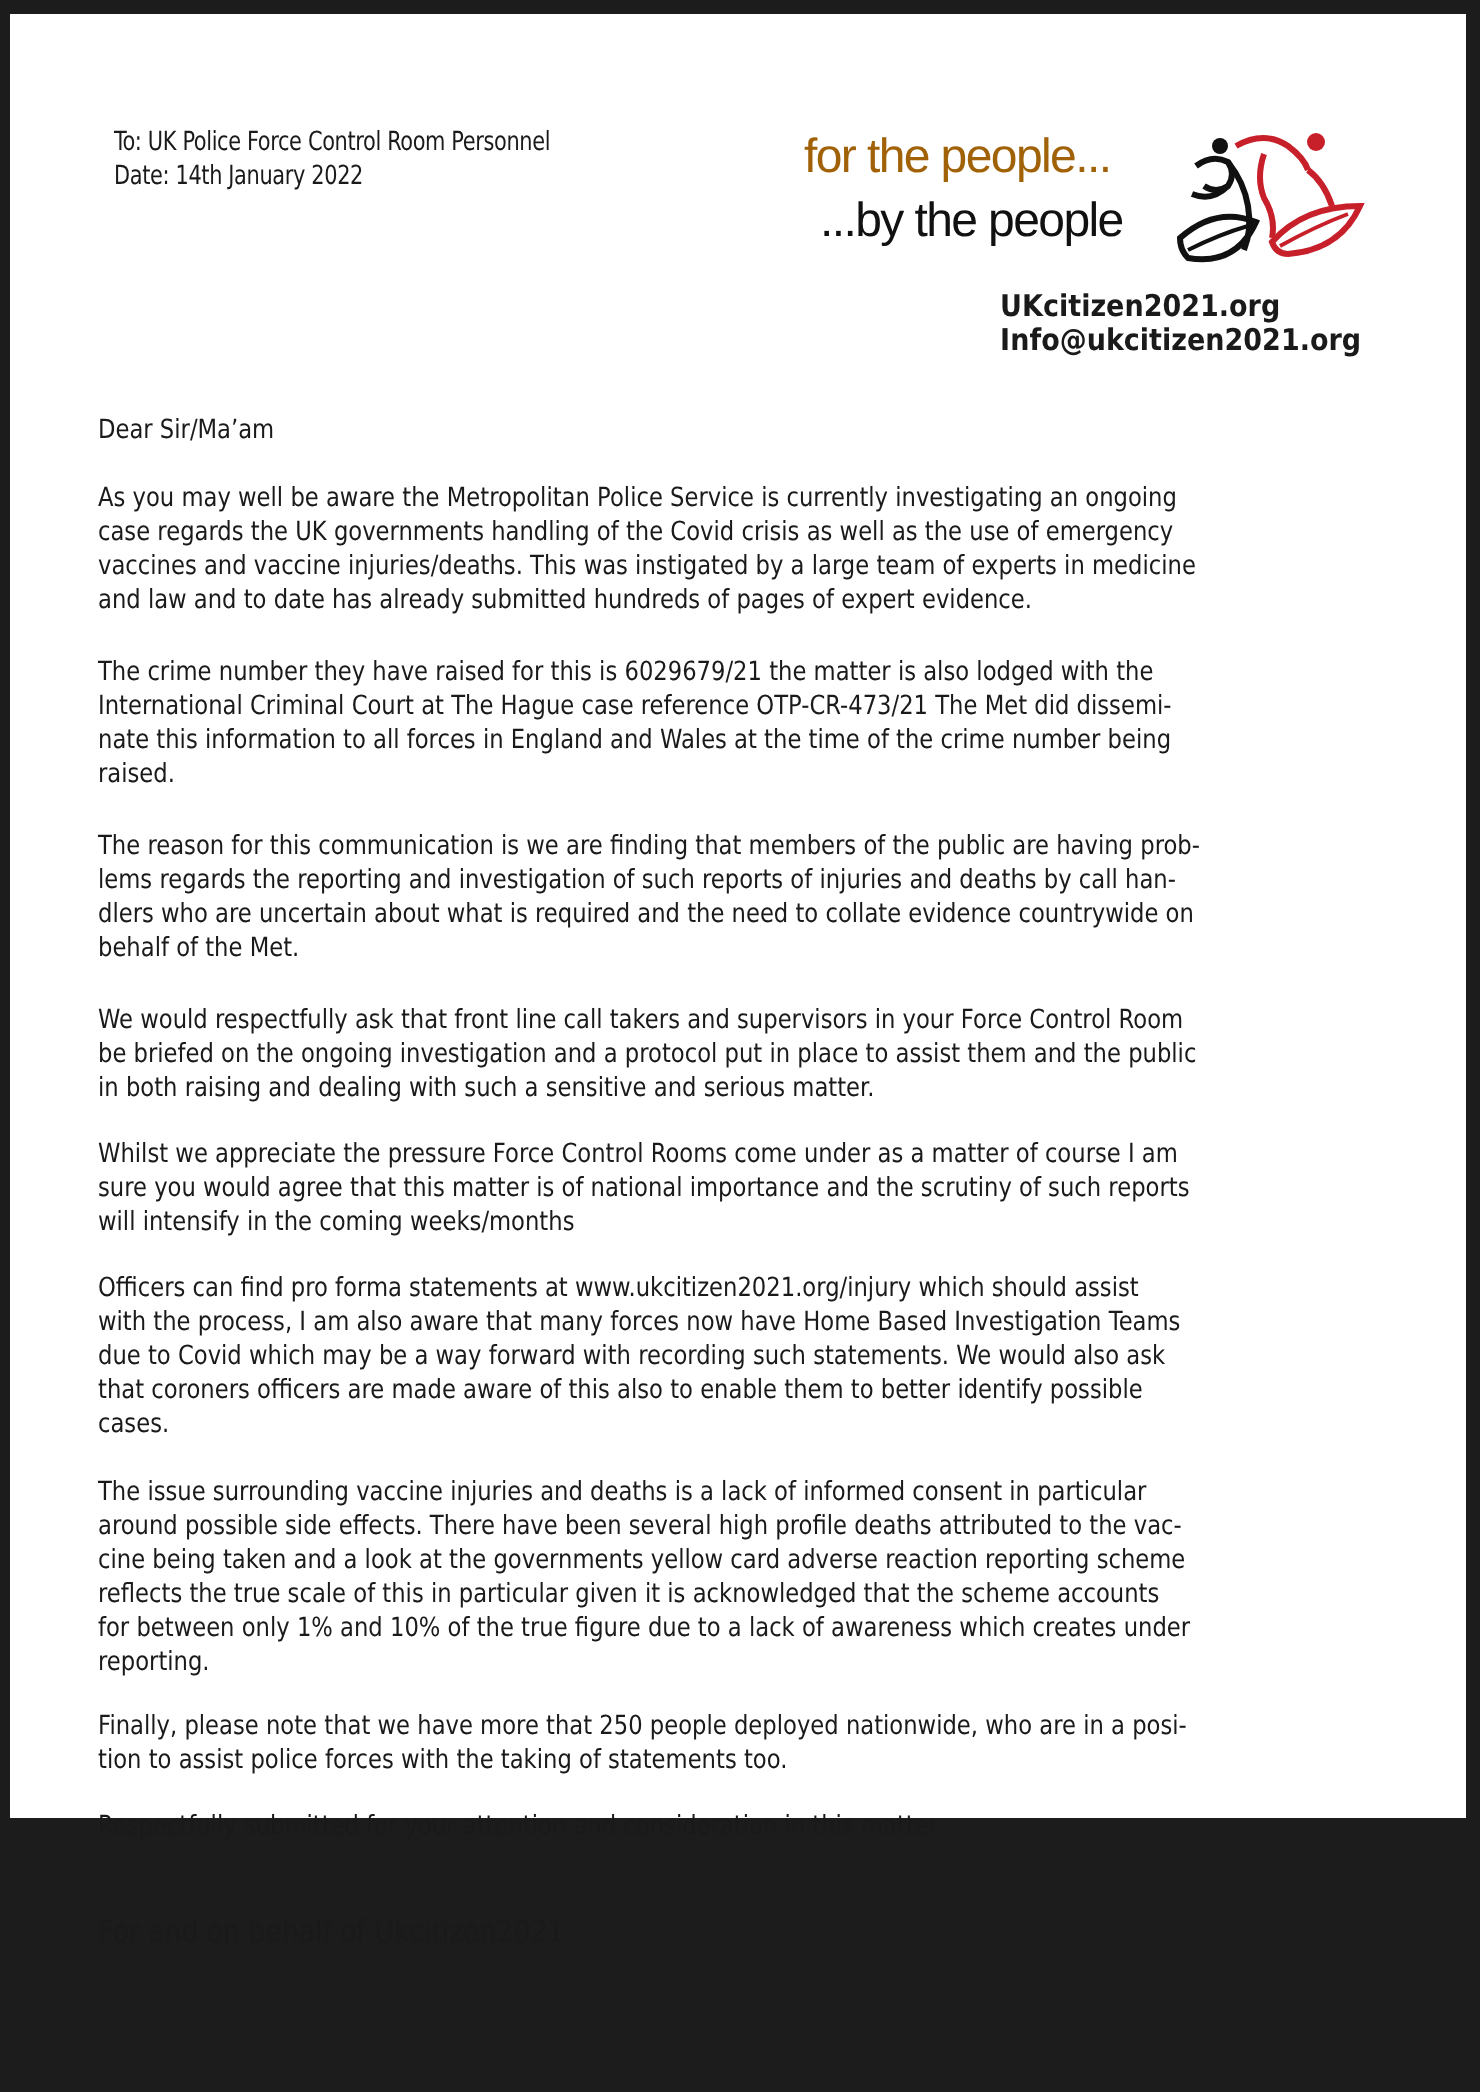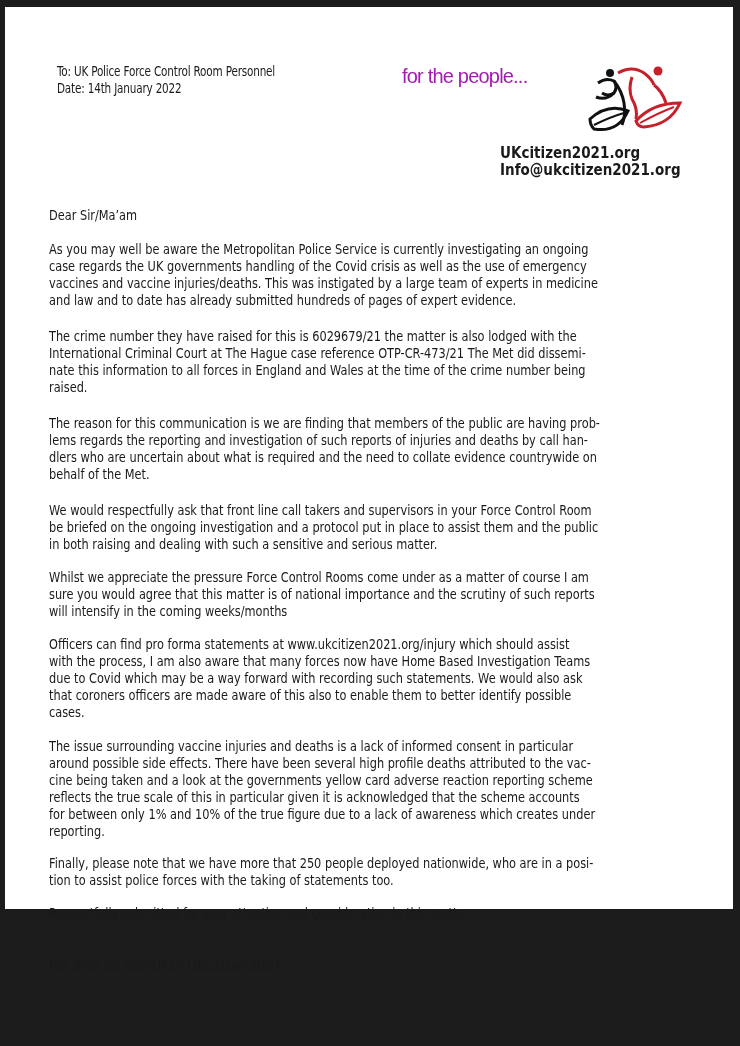--- a/index.html
+++ b/index.html
@@ -28,22 +28,22 @@
     transform-origin: left top;
   }
   .logo {
     position: absolute;
     left: 395px; top: 56px;
     width: 290px; height: 70px;
   }
   .logo-line1 {
     position: absolute; left: 2px; top: 2px;
     font-family: "Liberation Sans", sans-serif;
-    font-size: 20px;
-    color: #a21caf;
+    font-size: 24px;
+    color: #a16207;
     letter-spacing: -0.8px;
     white-space: nowrap;
   }
   .logo-line2 {
     position: absolute; left: 10px; top: 34px;
     font-family: "Liberation Sans", sans-serif;
     font-size: 24px;
     color: #111111;
     letter-spacing: -0.8px;
     white-space: nowrap;
@@ -90,20 +90,21 @@
 
 <div class="page">
 
   <div class="addressee">
     <div>To: UK Police Force Control Room Personnel</div>
     <div>Date: 14th January 2022</div>
   </div>
 
   <div class="logo">
     <div class="logo-line1">for the people...</div>
+    <div class="logo-line2">...by the people</div>
     <svg class="logo-mark" viewBox="0 0 95 72">
 
       <circle cx="22" cy="10" r="4" fill="#111"></circle>
       <path d="M10 20 Q18 14 26 18 Q30 24 26 30 Q20 34 14 30" fill="none" stroke="#111" stroke-width="3"></path>
       <path d="M26 18 Q34 28 36 40 Q38 52 34 62" fill="none" stroke="#111" stroke-width="3"></path>
       <path d="M8 34 Q18 38 26 30" fill="none" stroke="#111" stroke-width="3"></path>
 
       <path d="M2 56 Q20 40 40 48 Q30 70 6 66 Q2 62 2 56 Z" fill="none" stroke="#111" stroke-width="3"></path>
       <path d="M6 62 Q22 54 36 50" fill="none" stroke="#111" stroke-width="2"></path>
 

